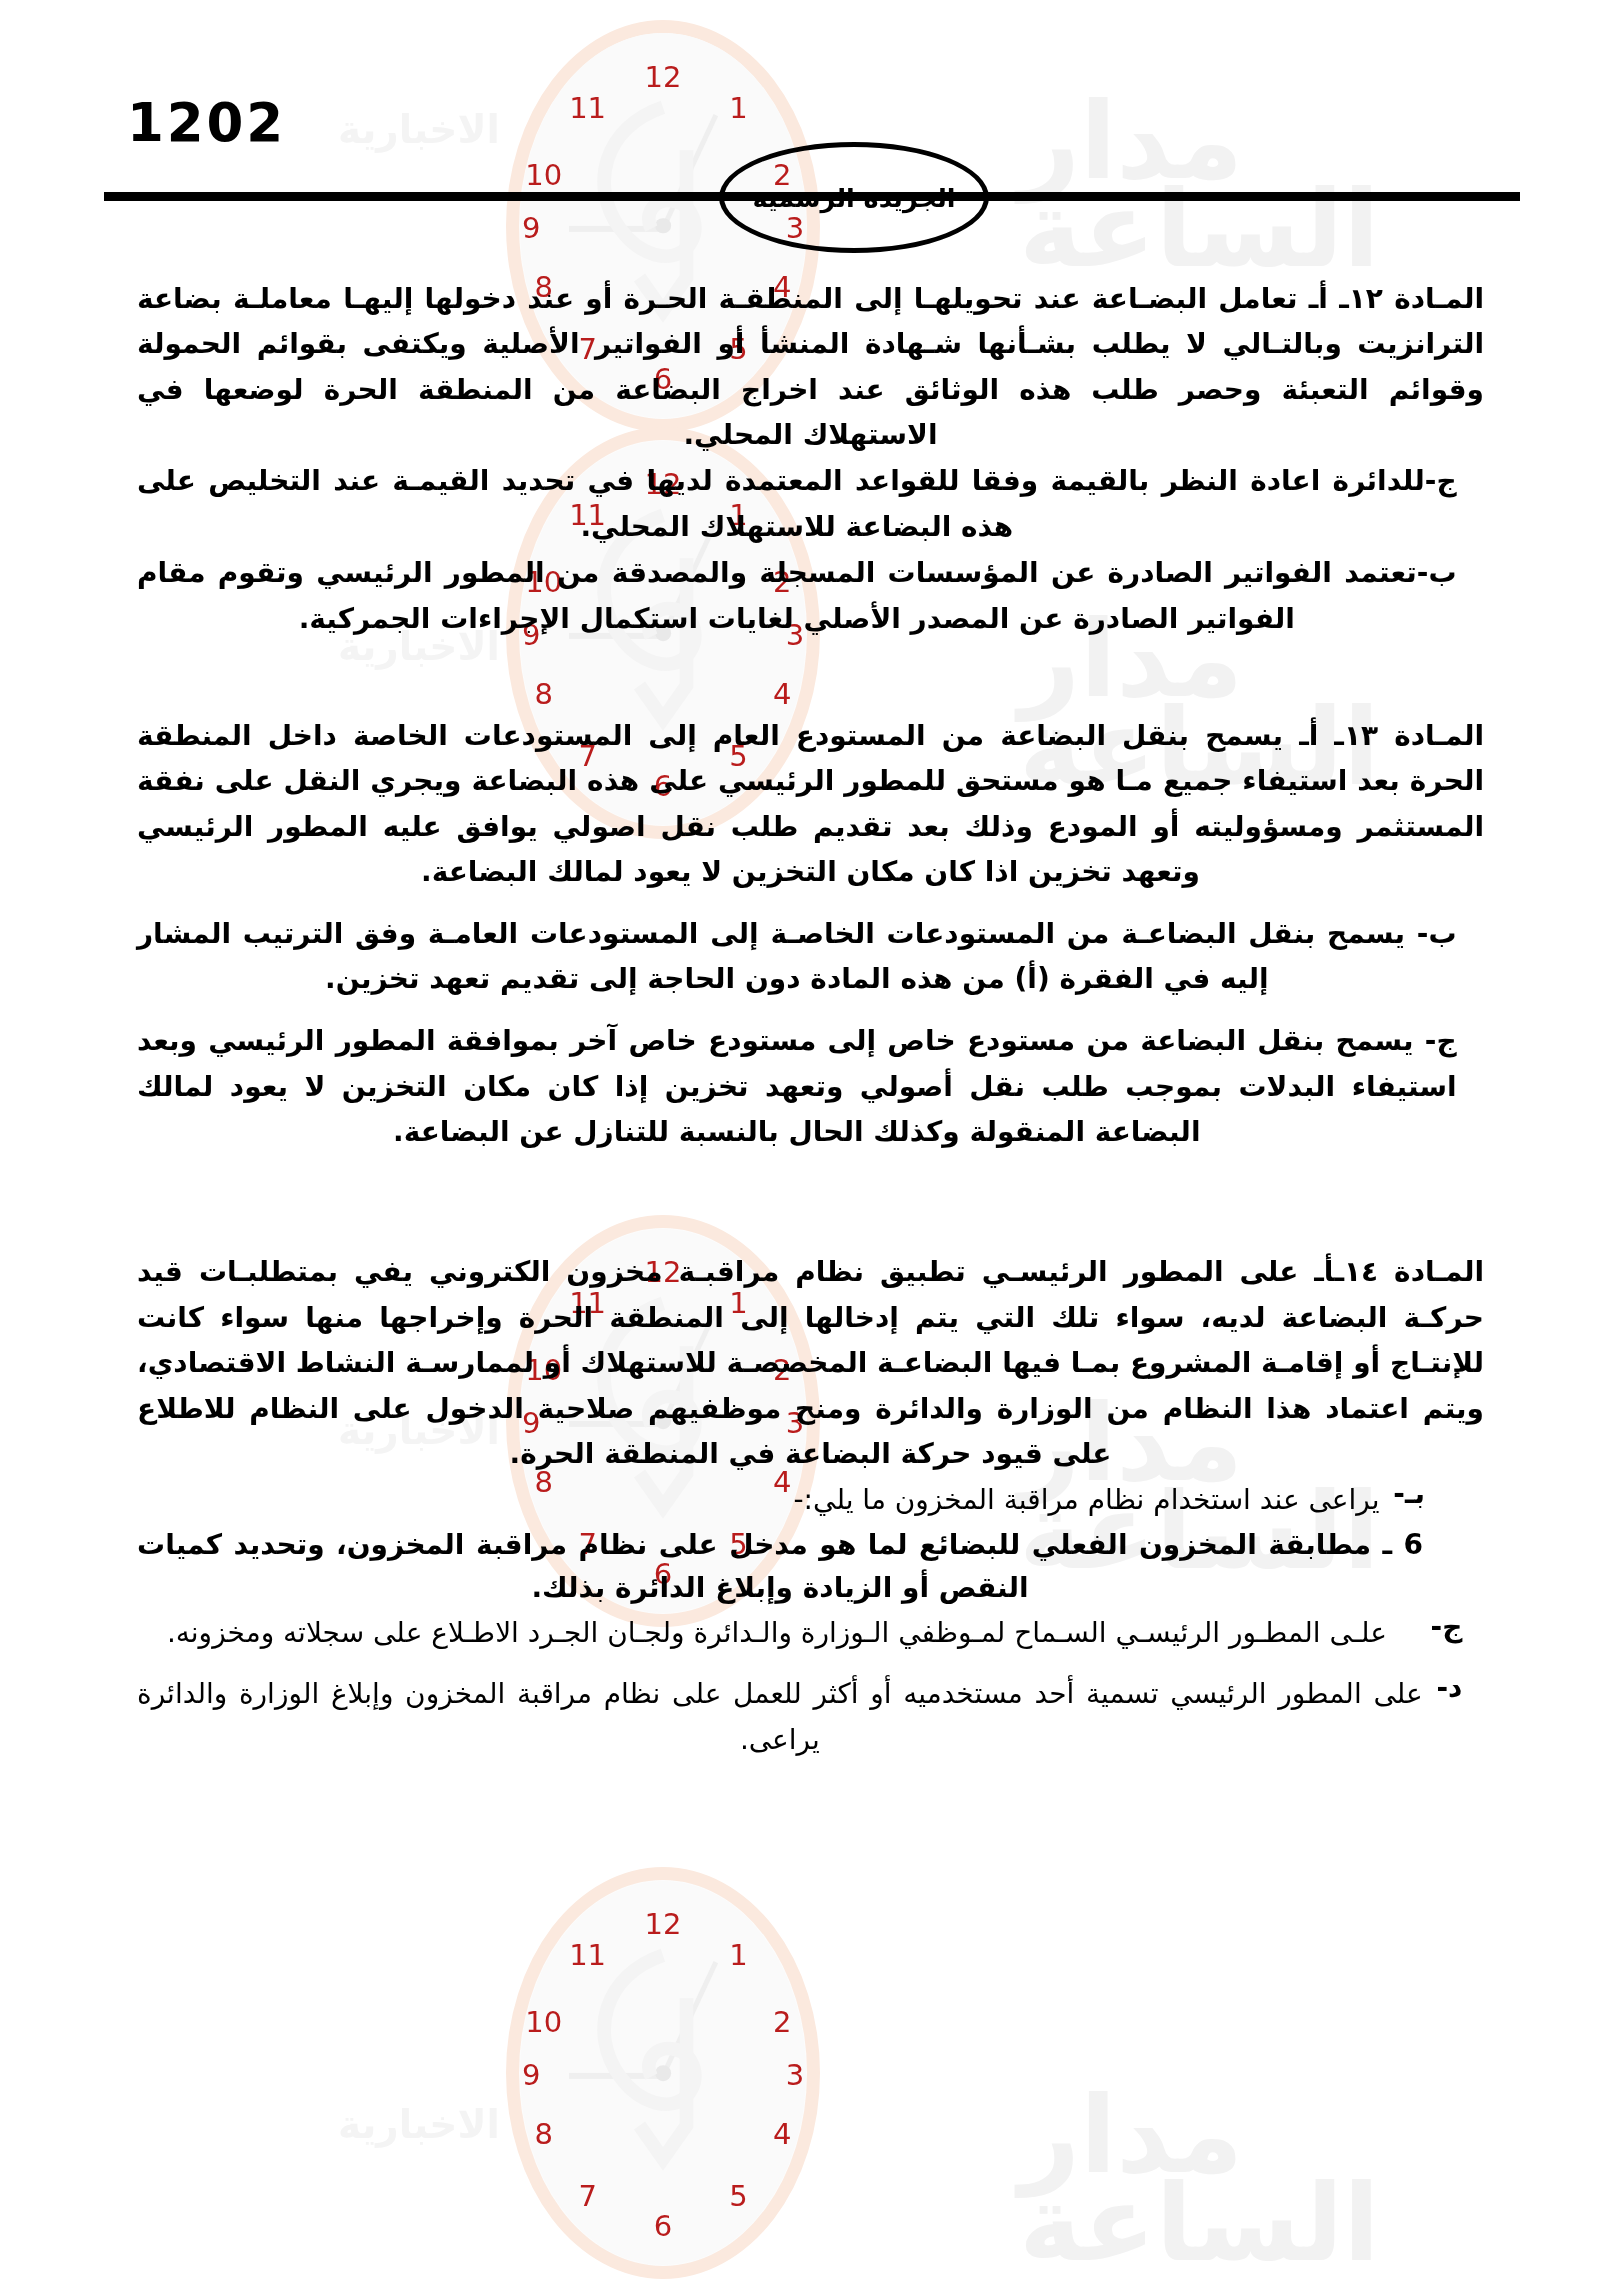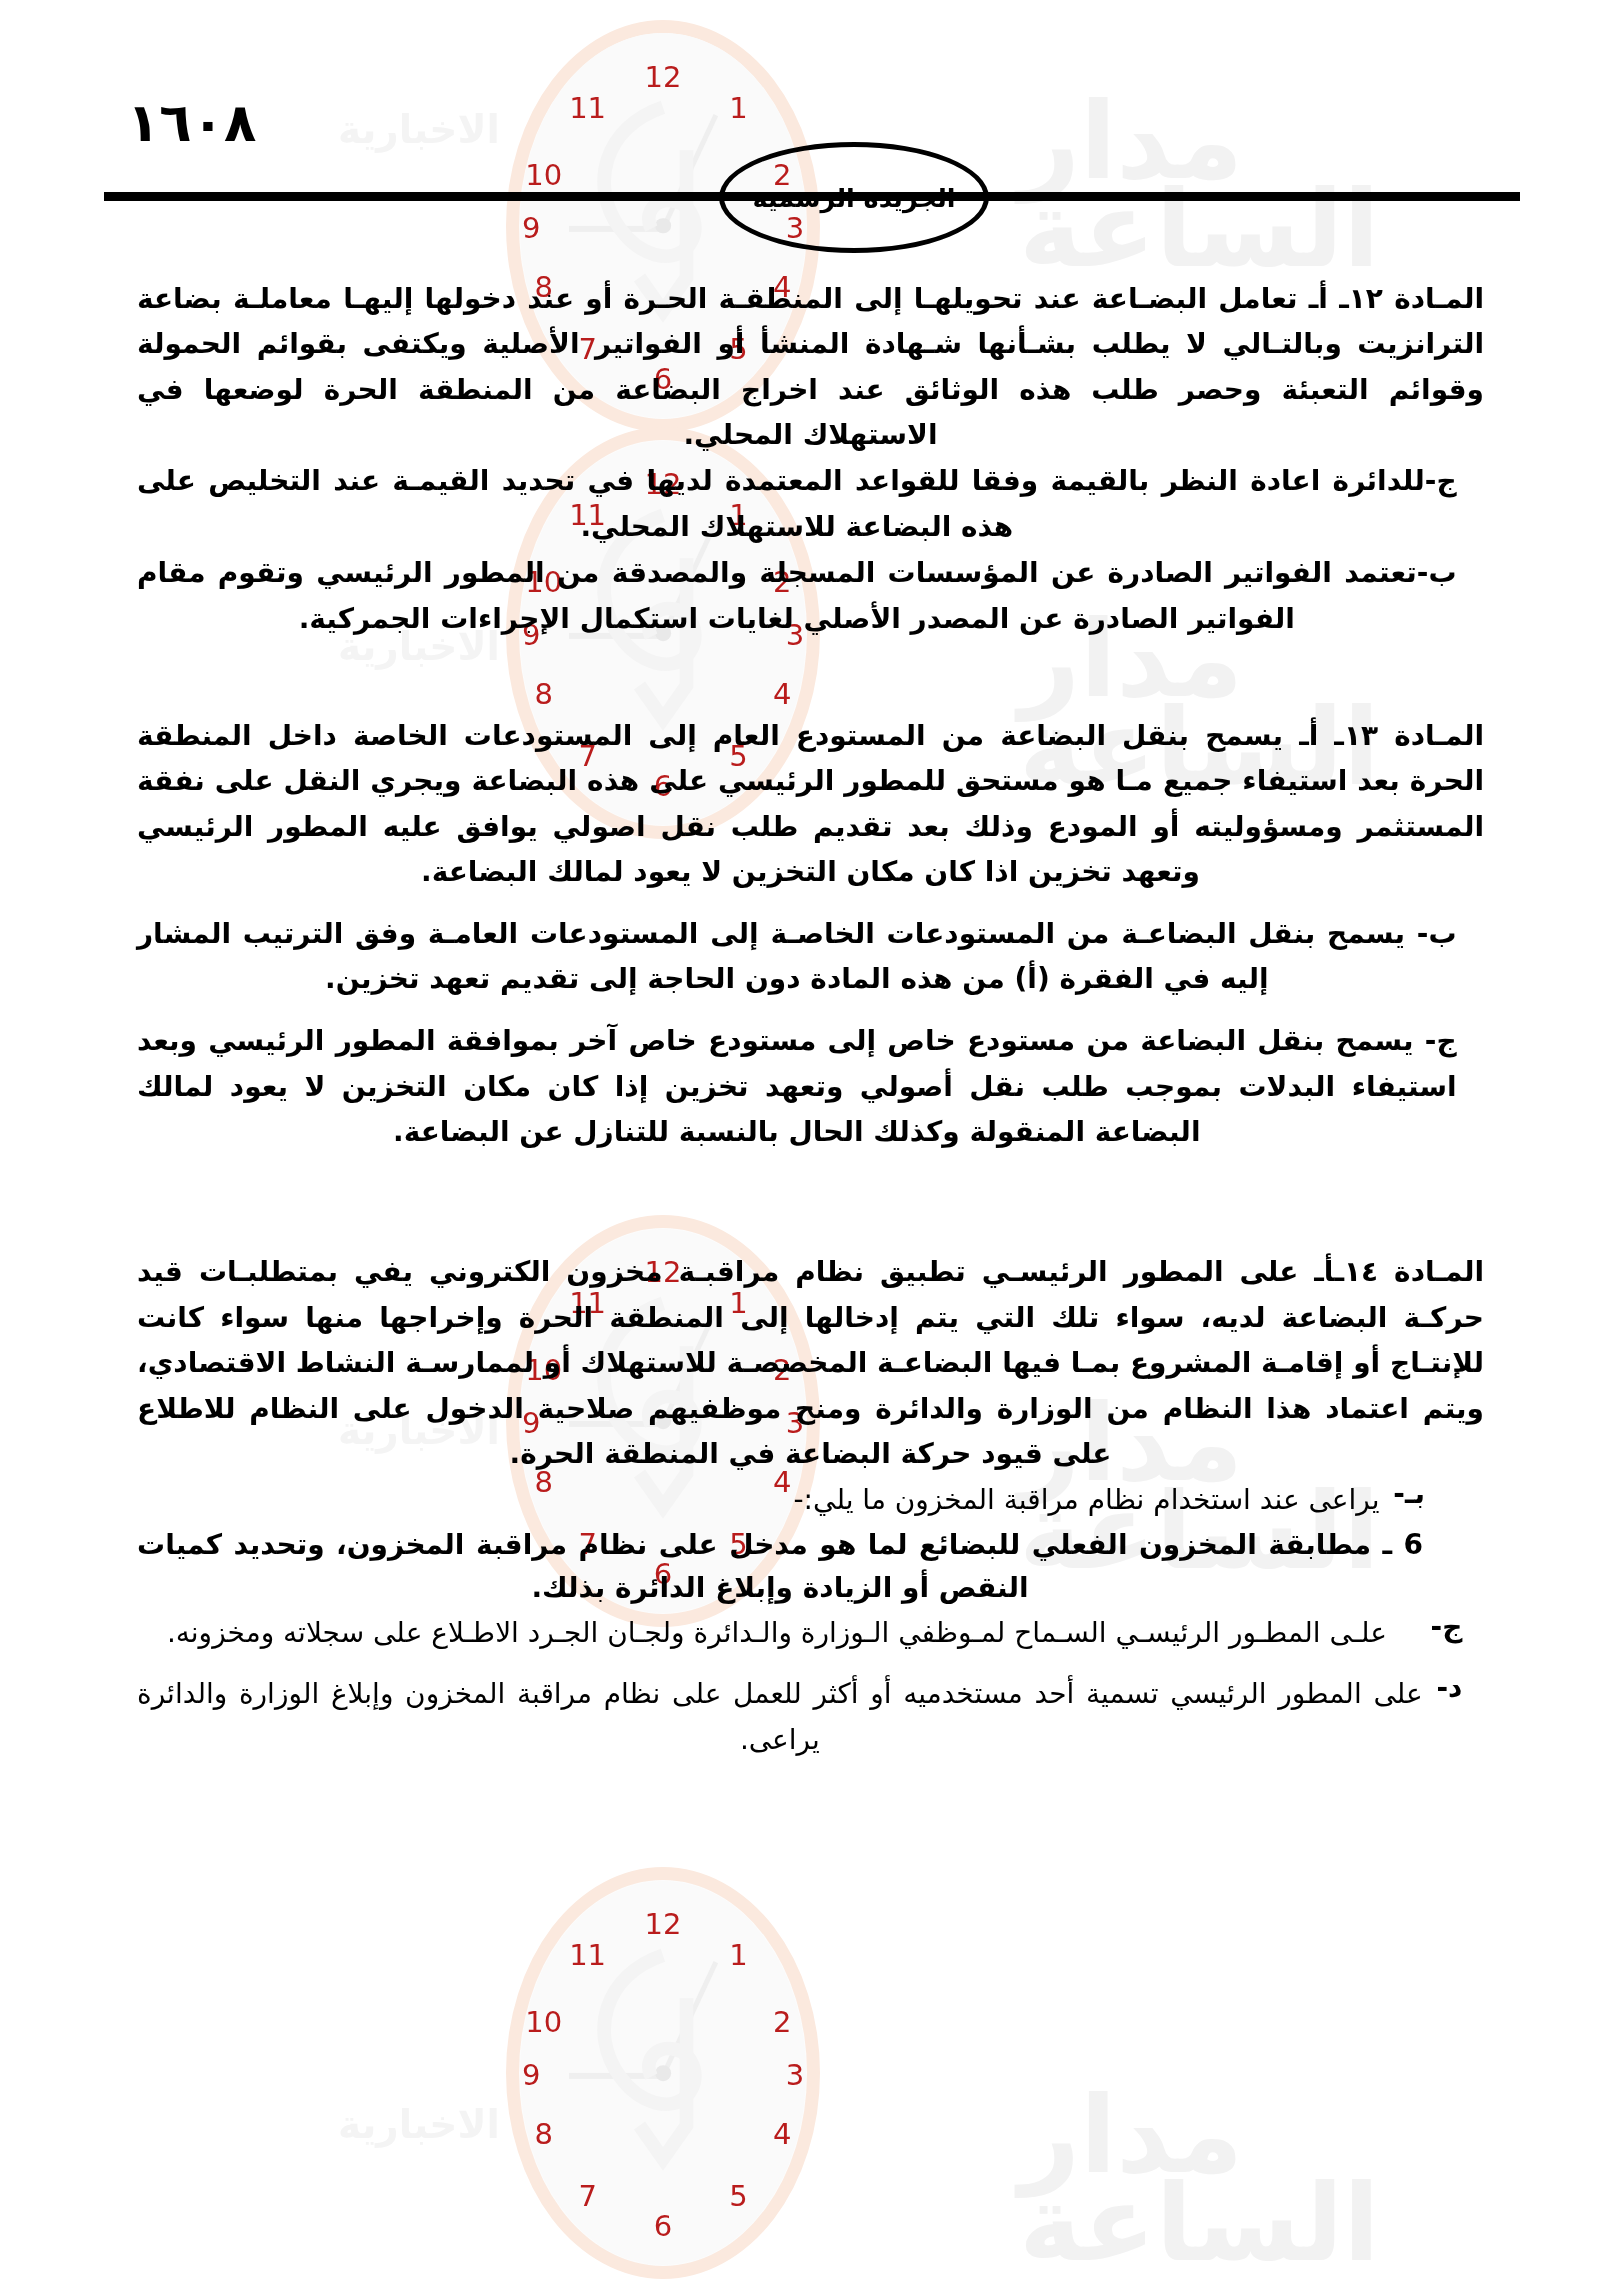--- a/index.html
+++ b/index.html
@@ -299,21 +299,21 @@
     <div class="wm wm-word big" style="left:1019px; top:1388px;">مدار</div>
     <div class="wm wm-word big" style="left:1019px; top:1476px;">الساعة</div>
 
     <div class="wm wm-word small" style="left:338px; top:2105px;">الاخبارية</div>
     <div class="wm wm-word big" style="left:1019px; top:2080px;">مدار</div>
     <div class="wm wm-word big" style="left:1019px; top:2168px;">الساعة</div>
   </div>
 
   <div class="sheet">
 
-    <div class="page-number">١٦٠٨</div>
+    <div class="page-number">1202</div>
 
     <div class="rule"></div>
 
     <div class="masthead">
       <span class="masthead-text">الجريدة الرسمية</span>
     </div>
 
     <div class="content">
 
       <div>

